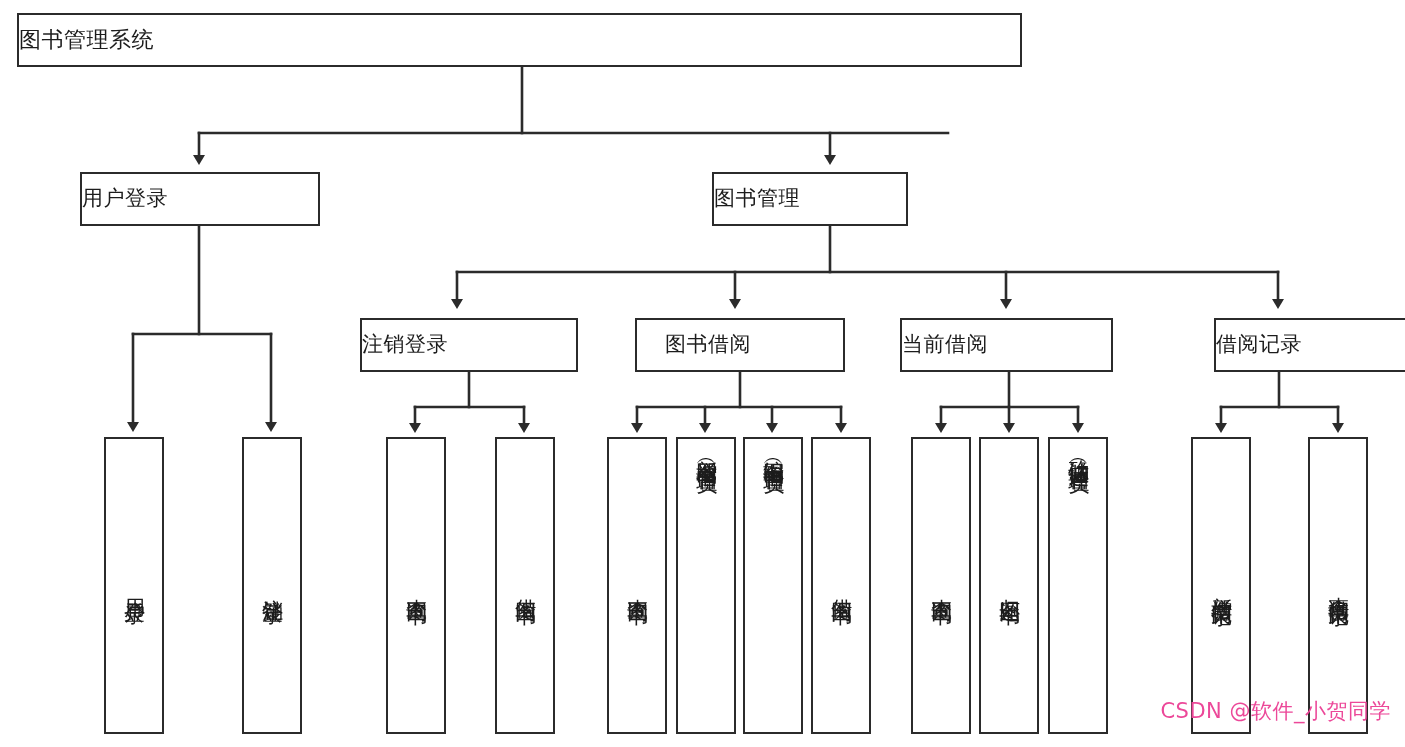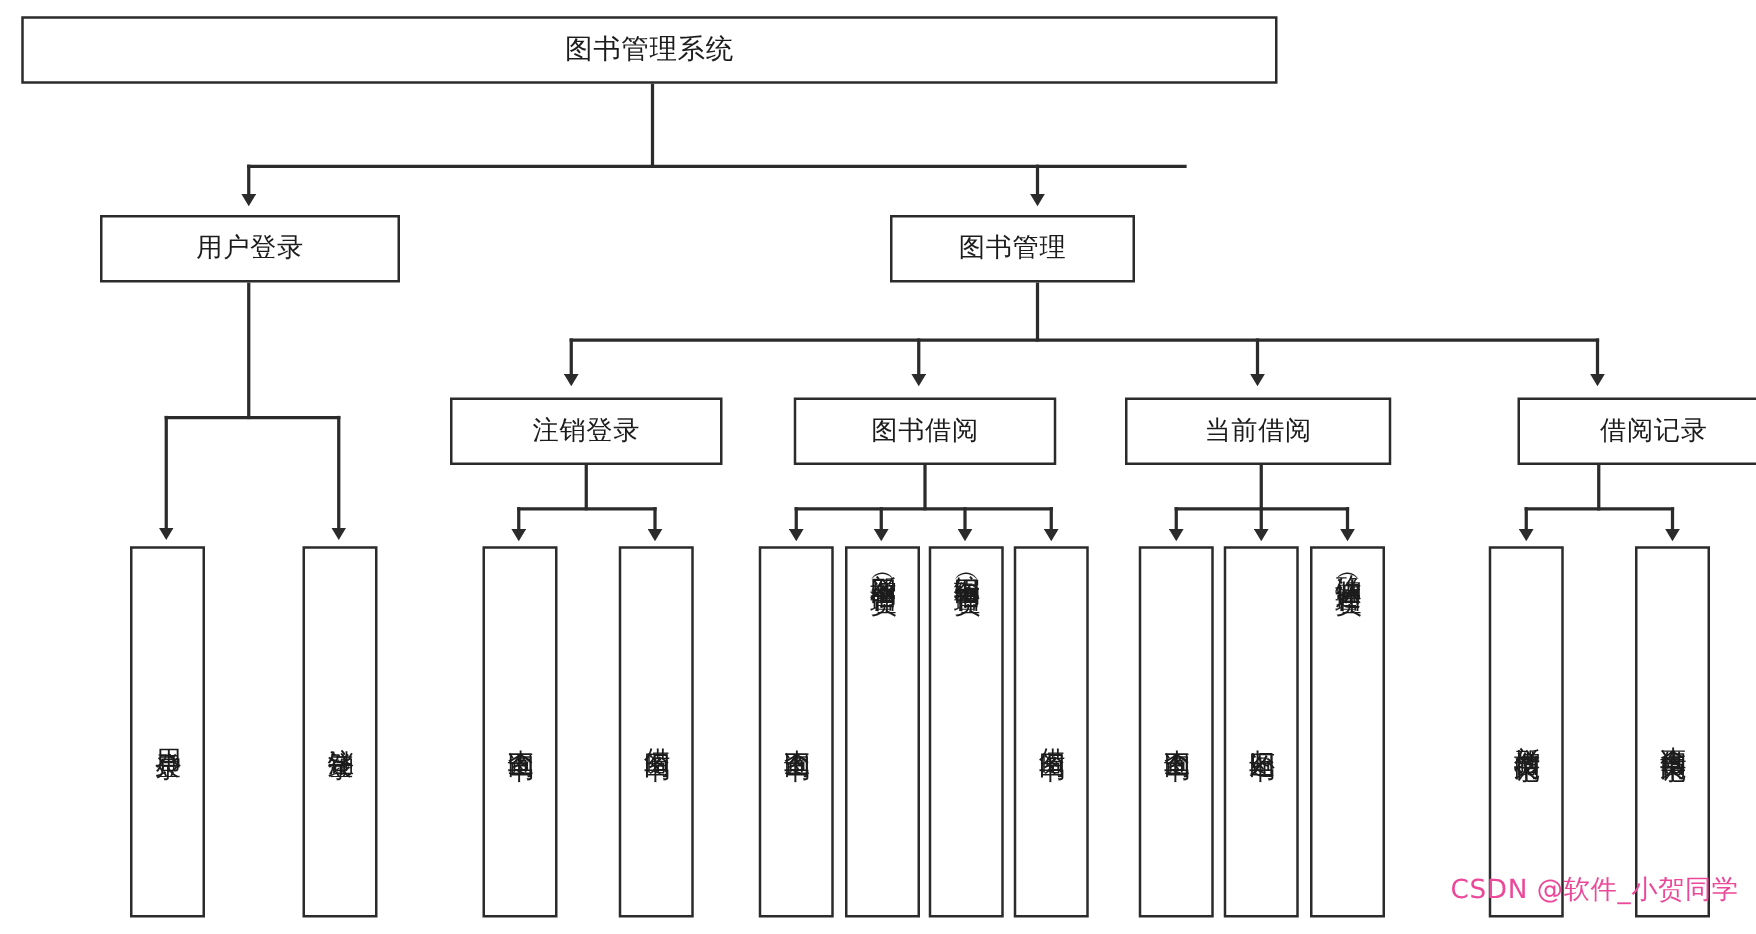--- a/index.html
+++ b/index.html
@@ -25,21 +25,20 @@
     width: 1405px;
     height: 747px;
   }
   .node-box {
     position: absolute;
     box-sizing: border-box;
     border: 2px solid #2b2b2b;
     background: #ffffff;
     display: flex;
     align-items: center;
-    justify-content: center;
     color: #1c1c1c;
   }
   .node-label-h {
     font-size: 21px;
     line-height: 1.1;
     white-space: nowrap;
     letter-spacing: 0.5px;
   }
   .node-box.root .node-label-h {
     font-size: 22px;
@@ -141,21 +140,21 @@
   </div>
 
   <div class="node-box" style="left:712px; top:172px; width:196px; height:54px;">
     <span class="node-label-h">图书管理</span>
   </div>
 
   <div class="node-box" style="left:360px; top:318px; width:218px; height:54px;">
     <span class="node-label-h">注销登录</span>
   </div>
 
-  <div class="node-box" style="left:635px; top:318px; width:210px; height:54px;">
+  <div class="node-box" style="left:635px; top:318px; width:210px; height:54px;padding-left:28px;">
     <span class="node-label-h">图书借阅</span>
   </div>
 
   <div class="node-box" style="left:900px; top:318px; width:213px; height:54px;">
     <span class="node-label-h">当前借阅</span>
   </div>
 
   <div class="node-box" style="left:1170px; top:318px; width:218px; height:54px;margin-left:44px;">
     <span class="node-label-h">借阅记录</span>
   </div>

